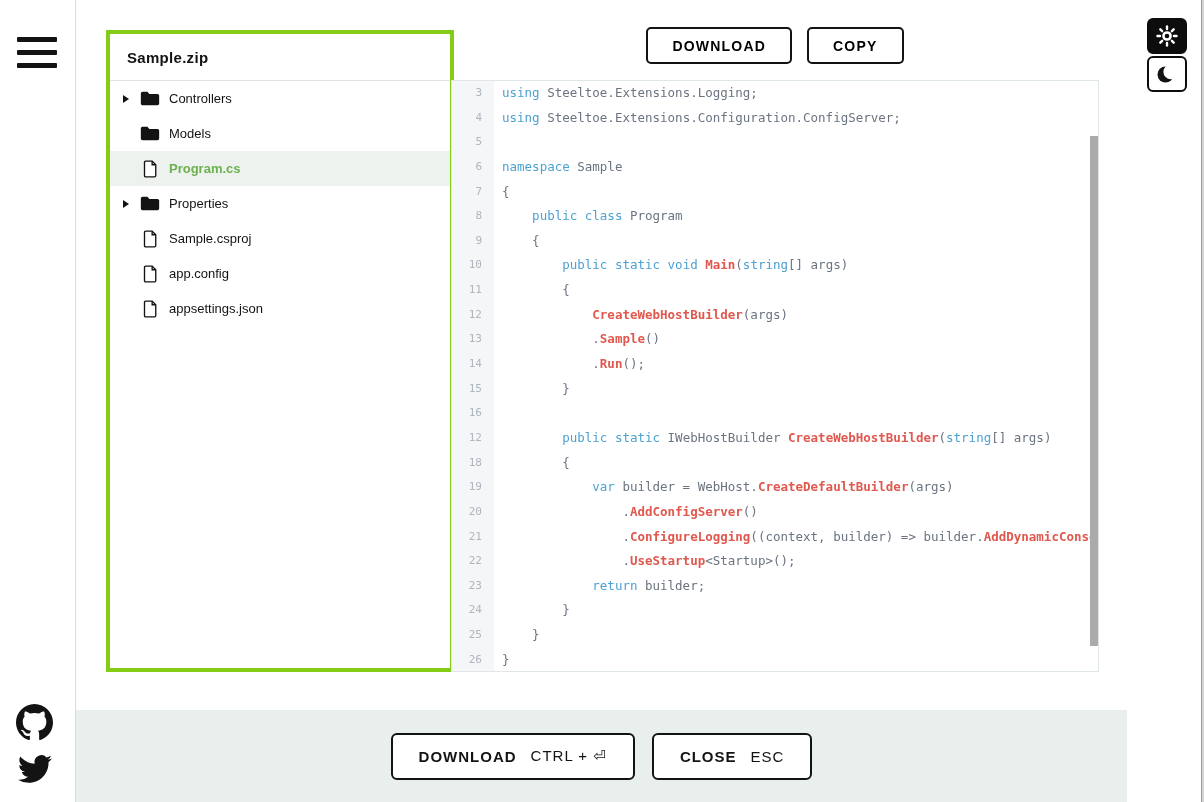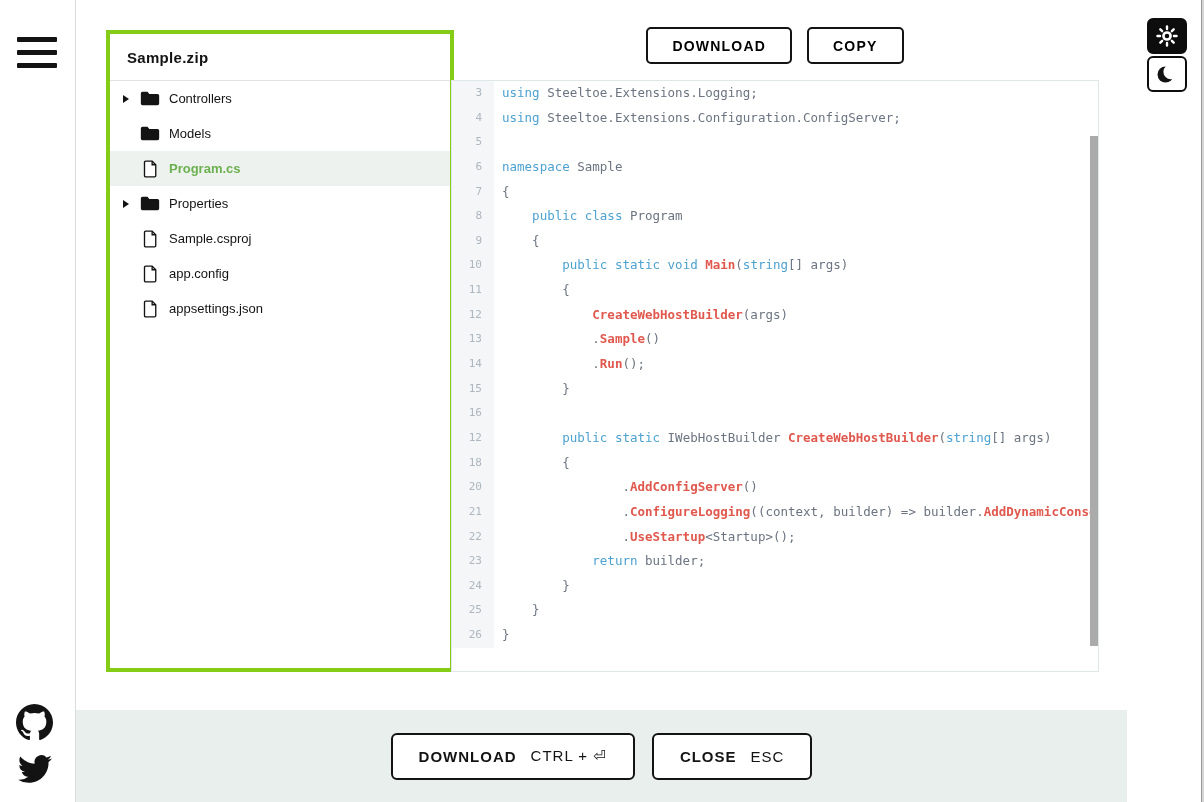--- a/index.html
+++ b/index.html
@@ -202,20 +202,21 @@
           <div class="code-line"><span class="ln">9</span><span class="code-text"><span class="tok-pl">    {</span></span></div>
           <div class="code-line"><span class="ln">10</span><span class="code-text"><span class="tok-pl">        </span><span class="tok-kw">public static void</span><span class="tok-pl"> </span><span class="tok-fn">Main</span><span class="tok-pl">(</span><span class="tok-kw">string</span><span class="tok-pl">[] args)</span></span></div>
           <div class="code-line"><span class="ln">11</span><span class="code-text"><span class="tok-pl">        {</span></span></div>
           <div class="code-line"><span class="ln">12</span><span class="code-text"><span class="tok-pl">            </span><span class="tok-fn">CreateWebHostBuilder</span><span class="tok-pl">(args)</span></span></div>
           <div class="code-line"><span class="ln">13</span><span class="code-text"><span class="tok-pl">            .</span><span class="tok-fn">Sample</span><span class="tok-pl">()</span></span></div>
           <div class="code-line"><span class="ln">14</span><span class="code-text"><span class="tok-pl">            .</span><span class="tok-fn">Run</span><span class="tok-pl">();</span></span></div>
           <div class="code-line"><span class="ln">15</span><span class="code-text"><span class="tok-pl">        }</span></span></div>
           <div class="code-line"><span class="ln">16</span><span class="code-text"></span></div>
           <div class="code-line"><span class="ln">12</span><span class="code-text"><span class="tok-pl">        </span><span class="tok-kw">public static</span><span class="tok-pl"> IWebHostBuilder </span><span class="tok-fn">CreateWebHostBuilder</span><span class="tok-pl">(</span><span class="tok-kw">string</span><span class="tok-pl">[] args)</span></span></div>
           <div class="code-line"><span class="ln">18</span><span class="code-text"><span class="tok-pl">        {</span></span></div>
+          <div class="code-line"><span class="ln">19</span><span class="code-text"><span class="tok-pl">            </span><span class="tok-kw">var</span><span class="tok-pl"> builder = WebHost.</span><span class="tok-fn">CreateDefaultBuilder</span><span class="tok-pl">(args)</span></span></div>
           <div class="code-line"><span class="ln">20</span><span class="code-text"><span class="tok-pl">                .</span><span class="tok-fn">AddConfigServer</span><span class="tok-pl">()</span></span></div>
           <div class="code-line"><span class="ln">21</span><span class="code-text"><span class="tok-pl">                .</span><span class="tok-fn">ConfigureLogging</span><span class="tok-pl">((context, builder) =&gt; builder.</span><span class="tok-fn">AddDynamicConsole</span></span></div>
           <div class="code-line"><span class="ln">22</span><span class="code-text"><span class="tok-pl">                .</span><span class="tok-fn">UseStartup</span><span class="tok-pl">&lt;Startup&gt;();</span></span></div>
           <div class="code-line"><span class="ln">23</span><span class="code-text"><span class="tok-pl">            </span><span class="tok-kw">return</span><span class="tok-pl"> builder;</span></span></div>
           <div class="code-line"><span class="ln">24</span><span class="code-text"><span class="tok-pl">        }</span></span></div>
           <div class="code-line"><span class="ln">25</span><span class="code-text"><span class="tok-pl">    }</span></span></div>
           <div class="code-line"><span class="ln">26</span><span class="code-text"><span class="tok-pl">}</span></span></div>
         </div>
       <div class="scroll-thumb"></div>
     </div>

